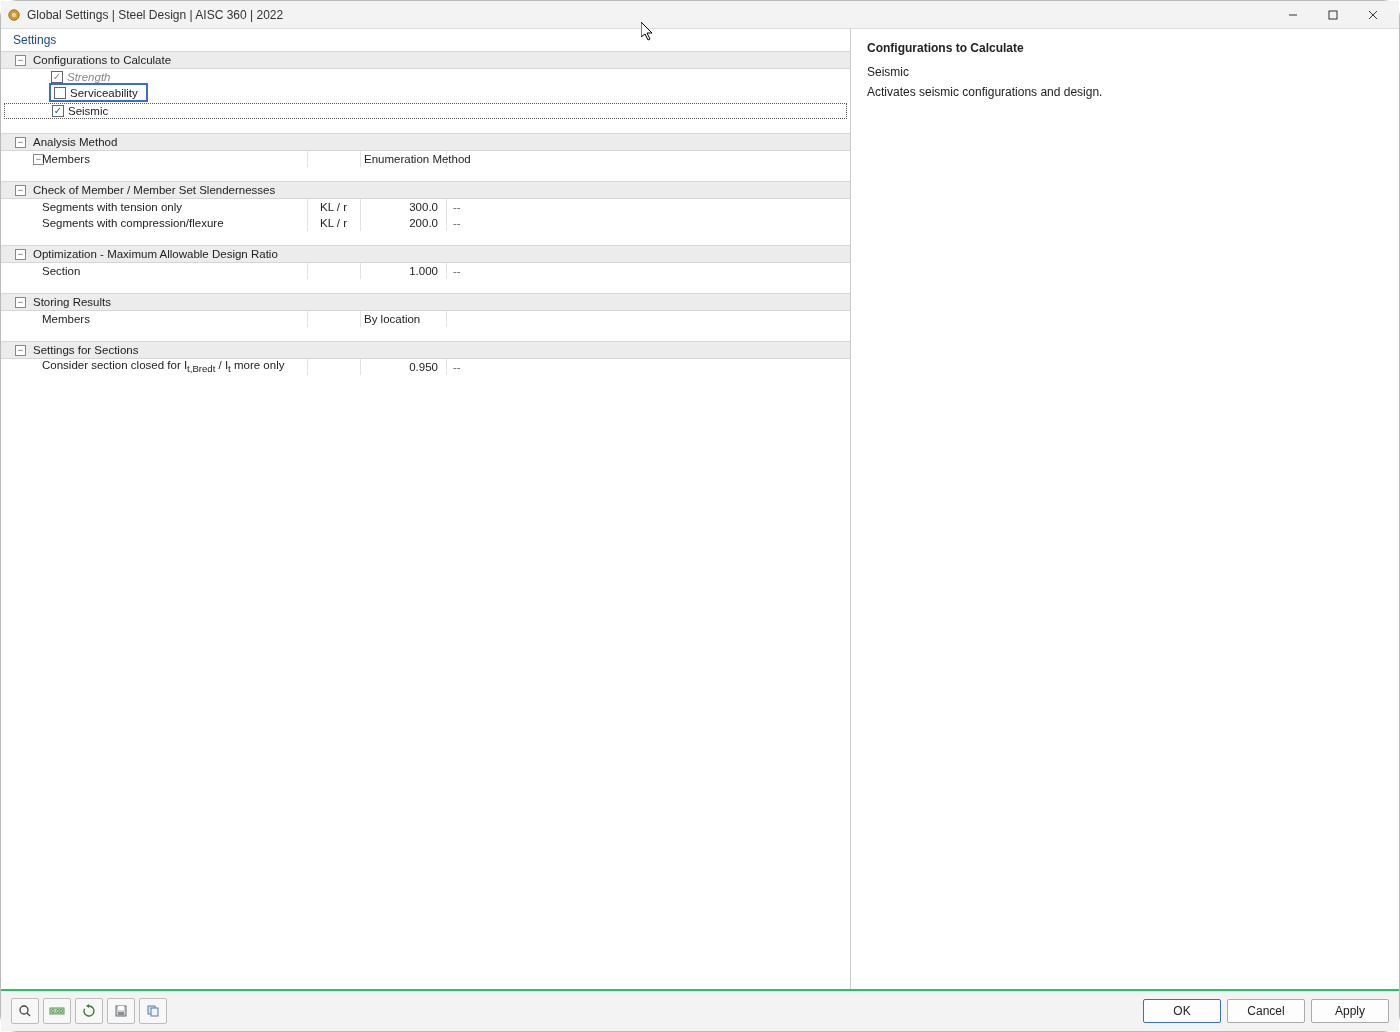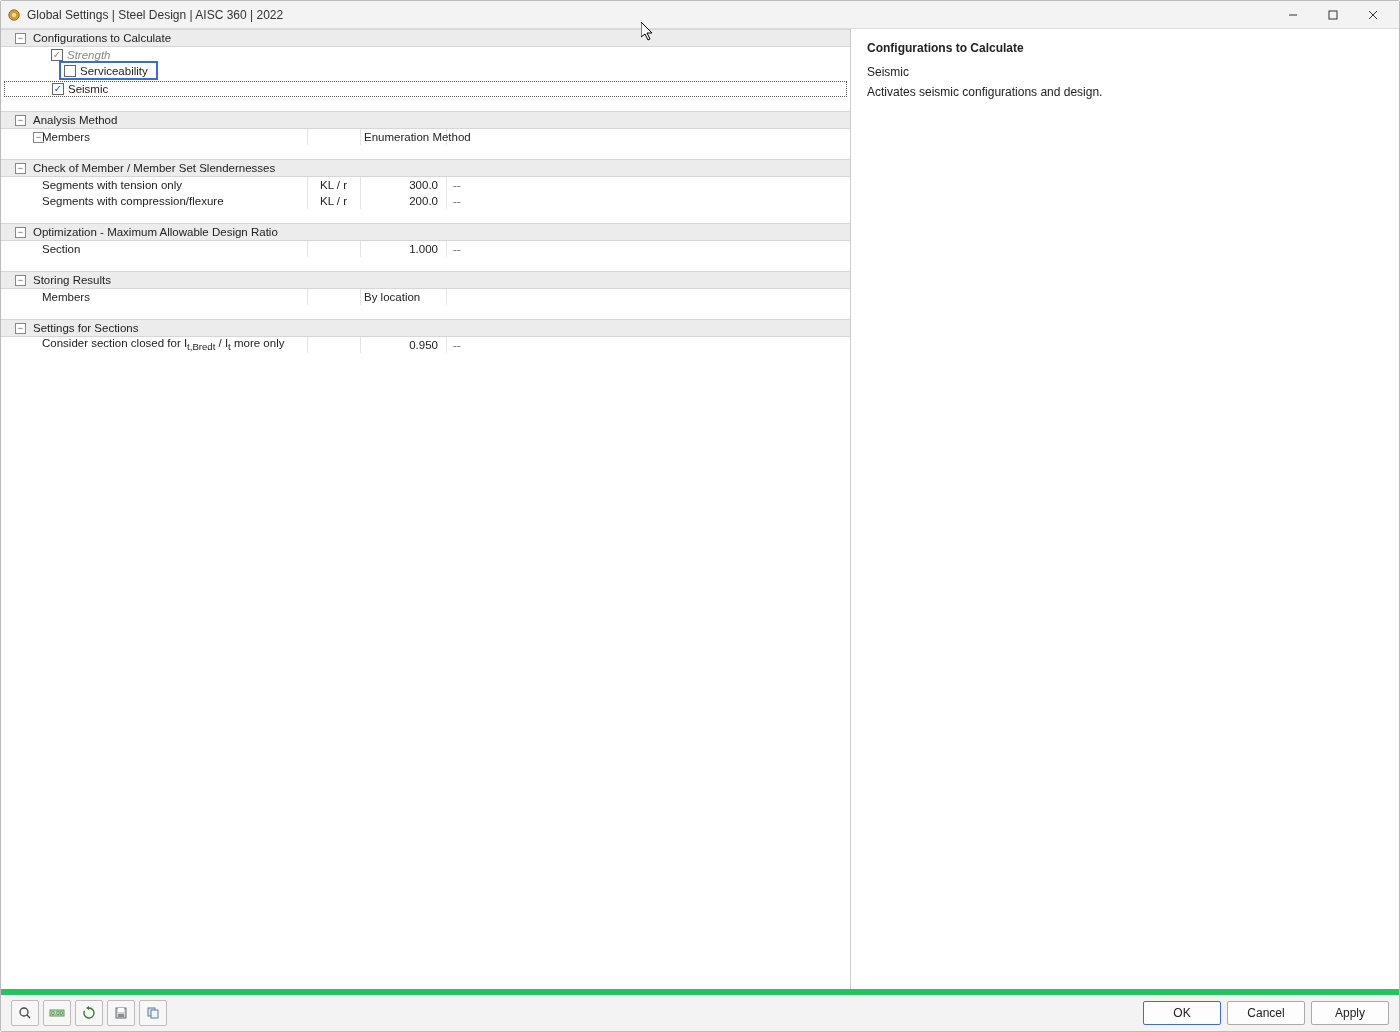--- a/index.html
+++ b/index.html
@@ -1,17 +1,17 @@
 <!DOCTYPE html>
 <html><head>
 <meta charset="utf-8">
 <style>
   * { box-sizing: border-box; margin: 0; padding: 0; }
   html, body { width: 1400px; height: 1032px; font-family: "Segoe UI", Tahoma, sans-serif; font-size: 12px; color: #222; background: #fff; overflow: hidden; }
-  .window { width: 1400px; height: 1032px; border: 1px solid #bbb; border-radius: 2px; display: flex; flex-direction: column; background: #f3f3f3; }
+  .window { width: 1400px; height: 1032px; border: 1px solid #bbb; border-radius: 16px; display: flex; flex-direction: column; background: #f3f3f3; }
   .titlebar { height: 28px; display: flex; align-items: center; padding: 0 6px; background: #f3f3f3; border-bottom: 1px solid #ddd; }
   .titlebar .app-icon { width: 14px; height: 14px; margin-right: 6px; }
   .titlebar .title { font-size: 12px; color: #333; }
   .titlebar .spacer { flex: 1; }
   .titlebar .win-btn { width: 40px; height: 28px; display: flex; align-items: center; justify-content: center; }
   .titlebar .win-btn svg { width: 10px; height: 10px; }
   
   .body { flex: 1; display: flex; flex-direction: row; min-height: 0; background: #fff; }
   .left-panel { width: 850px; display: flex; flex-direction: column; border-right: 1px solid #ccc; }
   .settings-header { padding: 4px 10px 4px 12px; font-size: 12px; color: #1a4a8a; font-weight: 400; background:#fff;}
@@ -33,31 +33,31 @@
   .sub-row .col-val.center { text-align: center; padding-right: 0;}
   .sub-row .col-method { position:absolute; left: 363px; }
   .sub-row .col-suffix { position: absolute; left: 452px; color:#666; }
   
   .checkbox { width: 12px; height: 12px; border: 1px solid #666; background: #fff; display:inline-flex; align-items:center; justify-content:center; position:absolute; left:50px; }
   .checkbox.checked::after { content:"✓"; font-size:10px; color:#0060c0; line-height:1; }
   .checkbox.checked.dim::after { color:#888; }
   .cb-label { position:absolute; left:66px; }
   .cb-label.dim { color:#888;font-style:italic; }
   
-  .highlight-box { position:absolute; left:58px; top:-2px; height:19px; border:2px solid #3b6bd4; background:#fff; padding:0 4px 0 0; display:flex; align-items:center; z-index:3;}
+  .highlight-box { position:absolute; left:48px; top:-2px; height:19px; border:2px solid #3b6bd4; background:#fff; padding:0 4px 0 0; display:flex; align-items:center; z-index:3;}
   .highlight-box .checkbox{ position:relative; left:0; margin:0 4px 0 3px;}
   .highlight-box .hlabel{ padding-right:4px;}
   
   .selected-row { border:1px dotted #555; margin:0 3px; }
   
   .right-panel { flex: 1; padding: 12px 16px; background: #fff; }
   .right-panel h3 { font-size: 12px; font-weight: 700; margin-bottom: 10px; color:#222;}
   .right-panel p { font-size: 12px; margin-bottom: 6px; }
   
-  .footer { height: 42px; border-top: 6px solid #22c55e; display: flex; align-items: center; padding: 0 10px; background: #f3f3f3; text-align: right; }
+  .footer { height: 42px; border-top: 2px solid #22c55e; display: flex; align-items: center; padding: 0 10px; background: #f3f3f3; text-align: right; }
   .tool-btn { width: 28px; height: 26px; border: 1px solid #bdbdbd; background: #f7f7f7; margin-right: 4px; border-radius: 2px; display:flex; align-items:center; justify-content:center; }
   .footer .spacer { flex: 1; }
   .btn { height: 24px; min-width: 78px; padding: 0 14px; border: 1px solid #aaa; background: #fdfdfd; border-radius: 2px; margin-left: 6px; font-size:12px; display:flex; align-items:center; justify-content:center;}
   .btn.primary { border-color:#3b6bd4; }
   
   .cursor { position:absolute; left:641px; top:22px; z-index:50; pointer-events:none;}
   .row-cols { position:absolute; left:306px; right:0; top:0; bottom:0; display:flex;}
   .row-cols .c1{ width:54px; border-left:1px solid #e3e3e3; border-right:1px solid #e3e3e3;}
   .row-cols .c2{ width:86px; border-right:1px solid #e3e3e3;}
 </style>
@@ -85,20 +85,21 @@
     <div class="win-btn close">
         <svg viewBox="0 0 10 10">
           <line x1="1" y1="1" x2="9" y2="9" stroke="#333" stroke-width="1"></line>
           <line x1="9" y1="1" x2="1" y2="9" stroke="#333" stroke-width="1"></line>
         </svg>
       </div>
   </div>
 
   <div class="body">
     <div class="left-panel">
+      <div class="settings-header">Settings</div>
       <div class="grid">
 
         <div class="group-row">
           <div class="expander">−</div>
           <span class="glabel">Configurations to Calculate</span>
         </div>
         <div class="sub-row">
           <div class="checkbox checked dim"></div>
           <span class="cb-label dim">Strength</span>
         </div>

